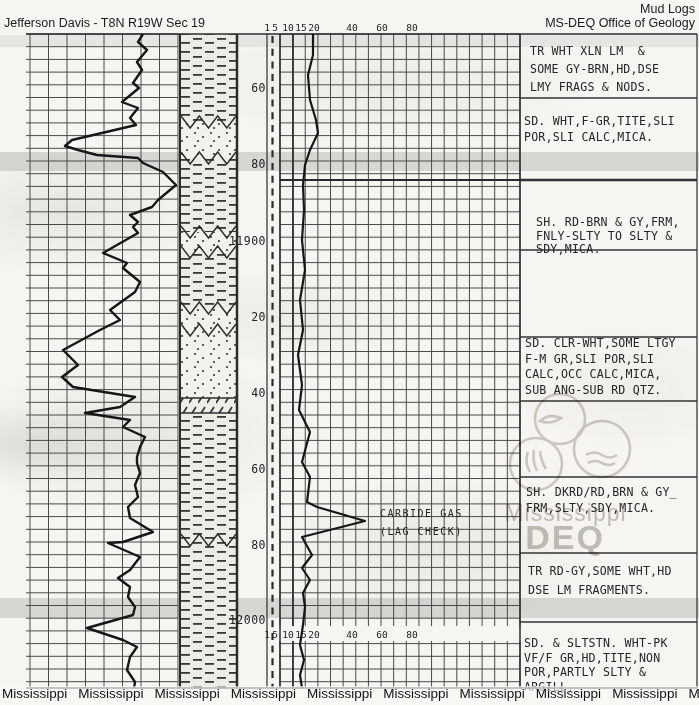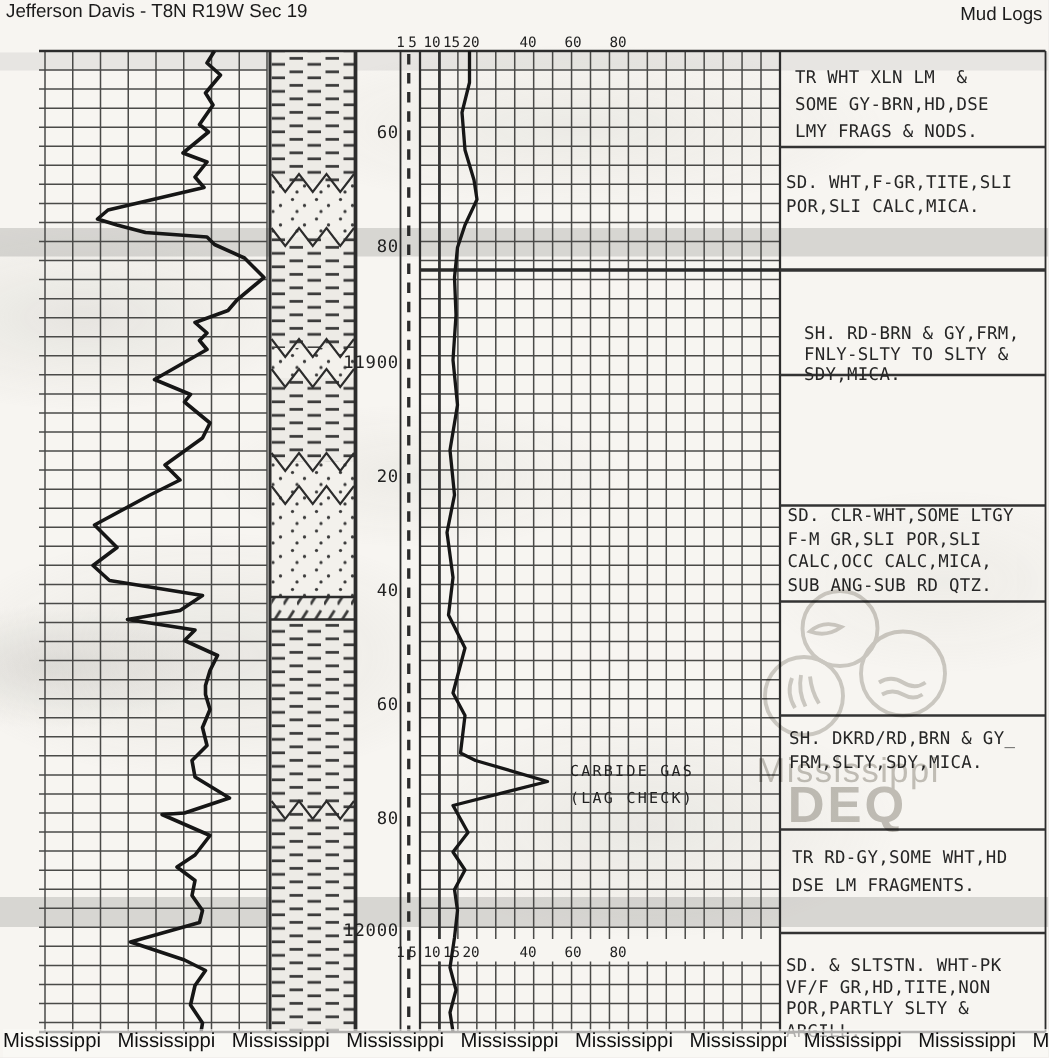--- a/index.html
+++ b/index.html
@@ -33,22 +33,23 @@
 <body>
 
 <div class="page">
   <div class="noise"></div>
   <div id="bands">
       <div class="band" style="top: 152px; height: 19px;"></div>
       <div class="band" style="top: 598px; height: 20px;"></div>
       <div class="band light" style="top: 35px; height: 12px;"></div>
     </div>
 
-  <div class="hdr" style="left:4px;top:0;">Jefferson Davis - T8N R19W Sec 19</div>
+  <div class="hdr" style="left:4px;top:16px;">Jefferson Davis - T8N R19W Sec 19</div>
   <div class="hdr" style="right:4px;top:2px;text-align:right;">Mud Logs</div>
+  <div class="hdr" style="right:4px;top:16px;text-align:right;">MS-DEQ Office of Geology</div>
 
   <svg id="log-svg" width="699" height="705">
     <defs>
       <pattern id="pat-shale" width="24" height="9" patternUnits="userSpaceOnUse">
         <rect width="24" height="9" fill="#edebe6"></rect>
         <rect x="1" y="2" width="9" height="1.8" fill="#383838"></rect>
         <rect x="13" y="6" width="9" height="1.8" fill="#383838"></rect>
       </pattern>
       <pattern id="pat-sand" width="16" height="13" patternUnits="userSpaceOnUse">
         <rect width="16" height="13" fill="#f3f1ec"></rect>

